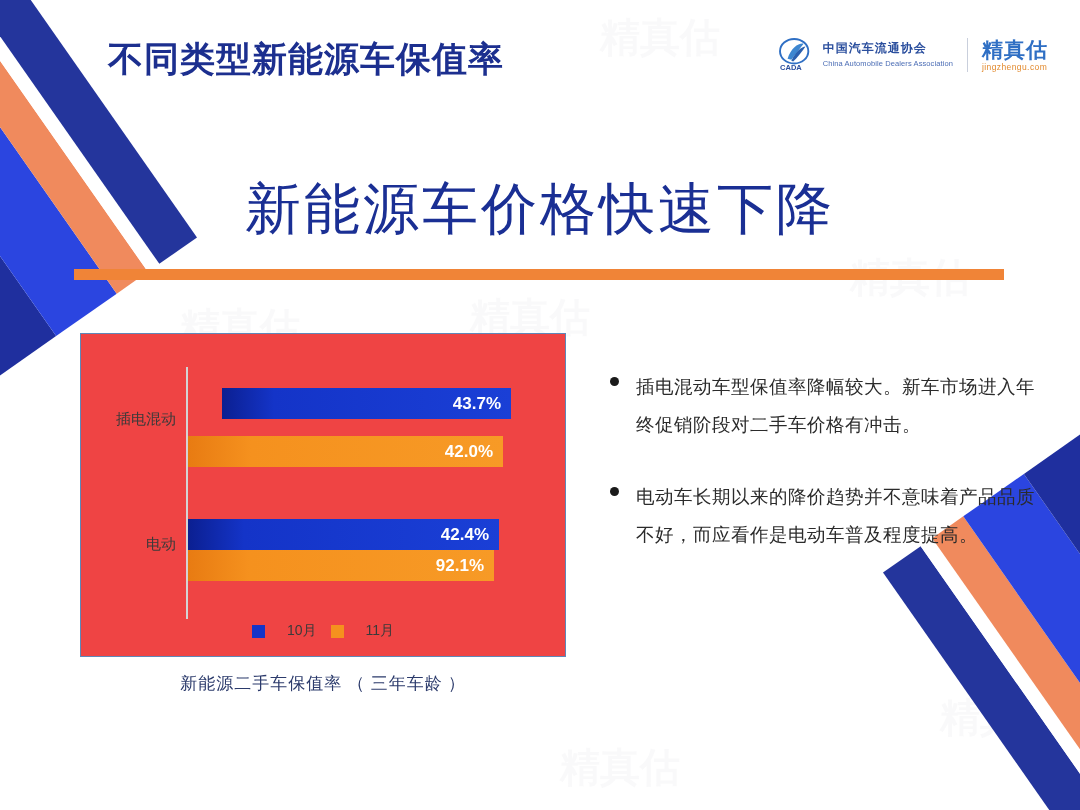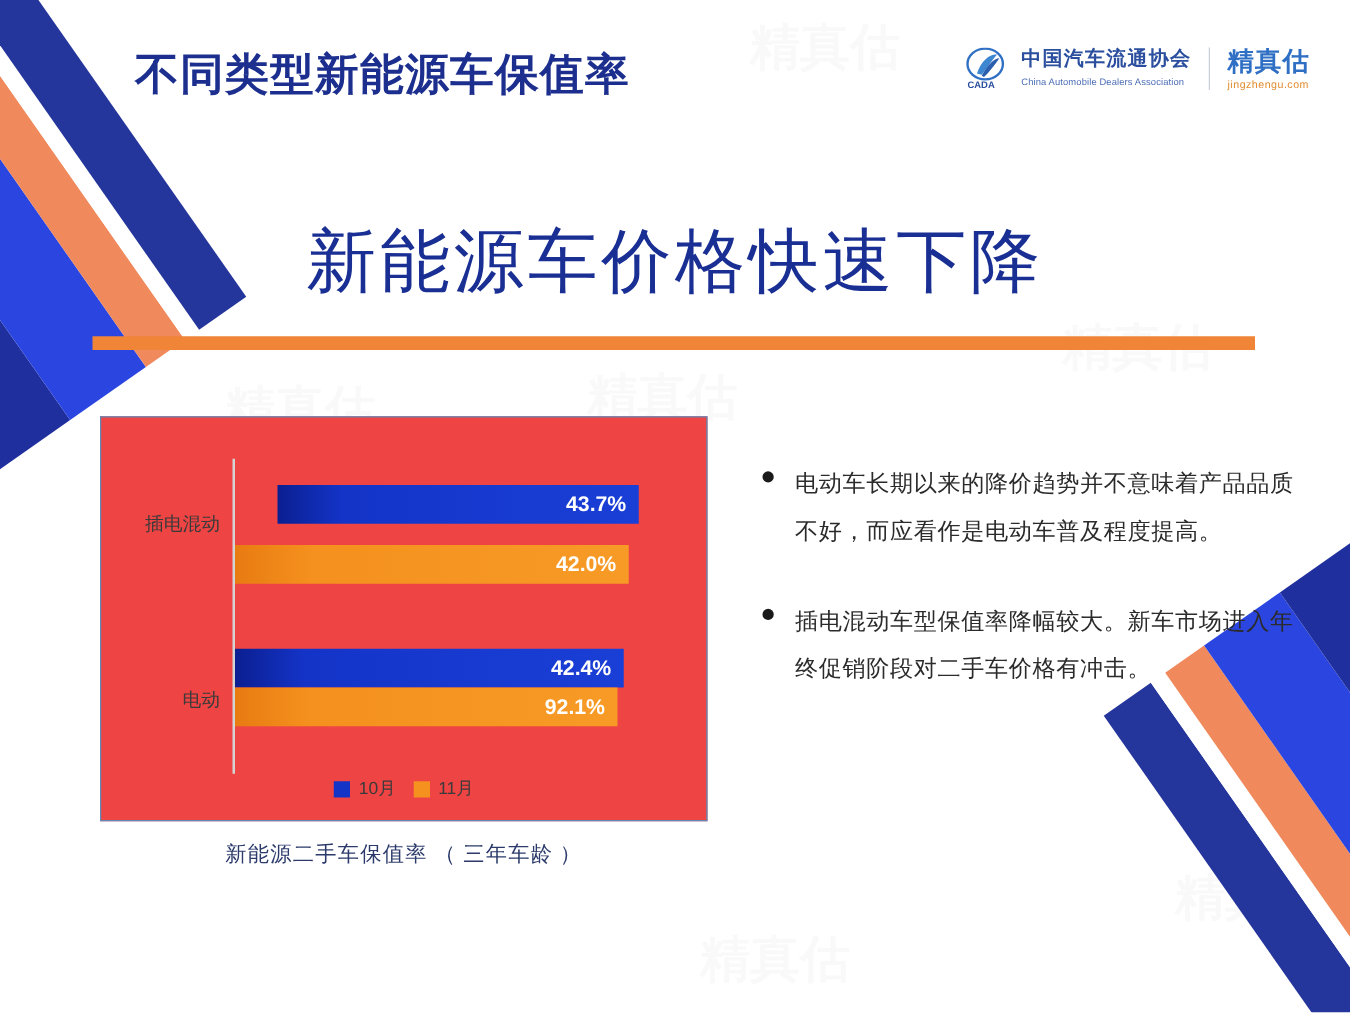--- a/index.html
+++ b/index.html
@@ -79,21 +79,21 @@
     height: 34px;
     position: relative;
     flex: none;
   }
   .cada-text-wrap {
     display: flex;
     flex-direction: column;
     line-height: 1.05;
   }
   .cada-cn {
-    font-size: 16px;
+    font-size: 12px;
     font-weight: bold;
     color: #2b4f9e;
     letter-spacing: 1px;
     white-space: nowrap;
   }
   .cada-en {
     font-size: 7.5px;
     color: #4b6db5;
     letter-spacing: .1px;
     white-space: nowrap;
@@ -214,21 +214,21 @@
     bottom: 16px;
     width: 100%;
     display: flex;
     justify-content: center;
     align-items: center;
     gap: 14px;
   }
   .legend-item {
     display: flex;
     align-items: center;
-    gap: 7px;
+    gap: 22px;
   }
   .legend-swatch {
     width: 13px;
     height: 13px;
     flex: none;
   }
   .legend-label {
     font-size: 14px;
     color: #3a3a3a;
     white-space: nowrap;
@@ -353,21 +353,21 @@
         <div class="cat-label" style="top:22px;">插电混动</div>
         <div class="bar bar-blue" style="top:0px; width:289px;margin-left:34px;">
           <span class="bar-value">43.7%</span>
         </div>
         <div class="bar bar-orange" style="top:48px; width:315px;">
           <span class="bar-value">42.0%</span>
         </div>
       </div>
 
       <div class="cat-group" style="top:185px;">
-        <div class="cat-label" style="top:32px;">电动</div>
+        <div class="cat-label" style="top:16px;">电动</div>
         <div class="bar bar-blue" style="top:0px; width:311px;text-align:center;">
           <span class="bar-value">42.4%</span>
         </div>
         <div class="bar bar-orange" style="top:31px; width:306px;">
           <span class="bar-value">92.1%</span>
         </div>
       </div>
 
       <div class="legend">
         <div class="legend-item">
@@ -380,21 +380,21 @@
         </div>
       </div>
     </div>
   </div>
 
   <div class="chart-caption">新能源二手车保值率 （ 三年车龄 ）</div>
 
   <div class="bullets">
     <div class="bullet-item">
       <span class="bullet-dot"></span>
-      <span class="bullet-text">电动车长期以来的降价趋势并不意味着产品品质不好，而应看作是电动车普及程度提高。</span>
+      <span class="bullet-text">插电混动车型保值率降幅较大。新车市场进入年终促销阶段对二手车价格有冲击。</span>
     </div>
     <div class="bullet-item">
       <span class="bullet-dot"></span>
-      <span class="bullet-text">插电混动车型保值率降幅较大。新车市场进入年终促销阶段对二手车价格有冲击。</span>
+      <span class="bullet-text">电动车长期以来的降价趋势并不意味着产品品质不好，而应看作是电动车普及程度提高。</span>
     </div>
   </div>
 
 </div>
 
 </body></html>

